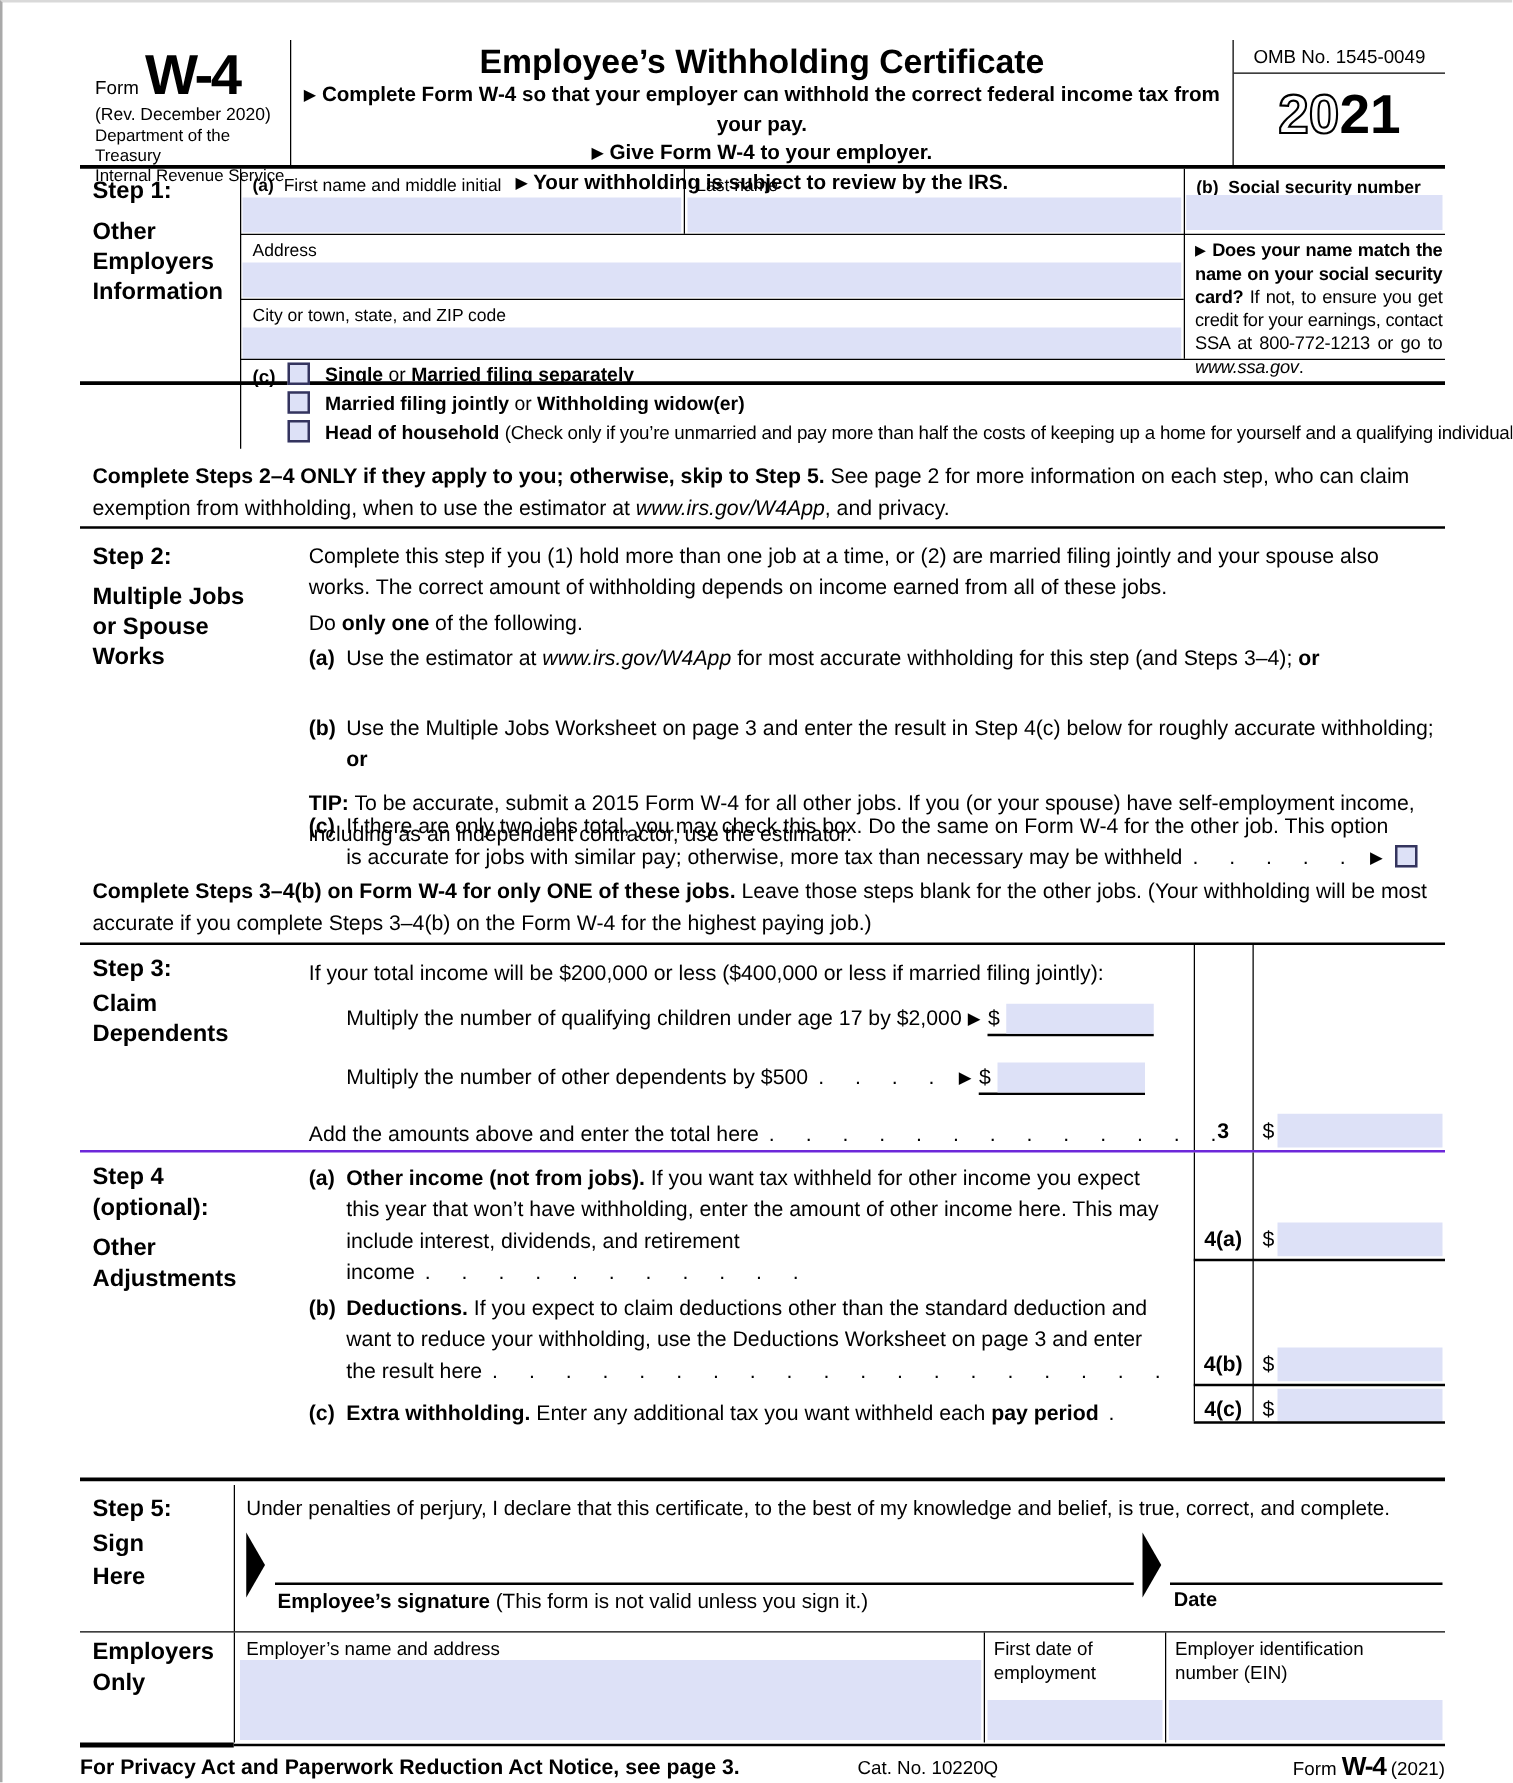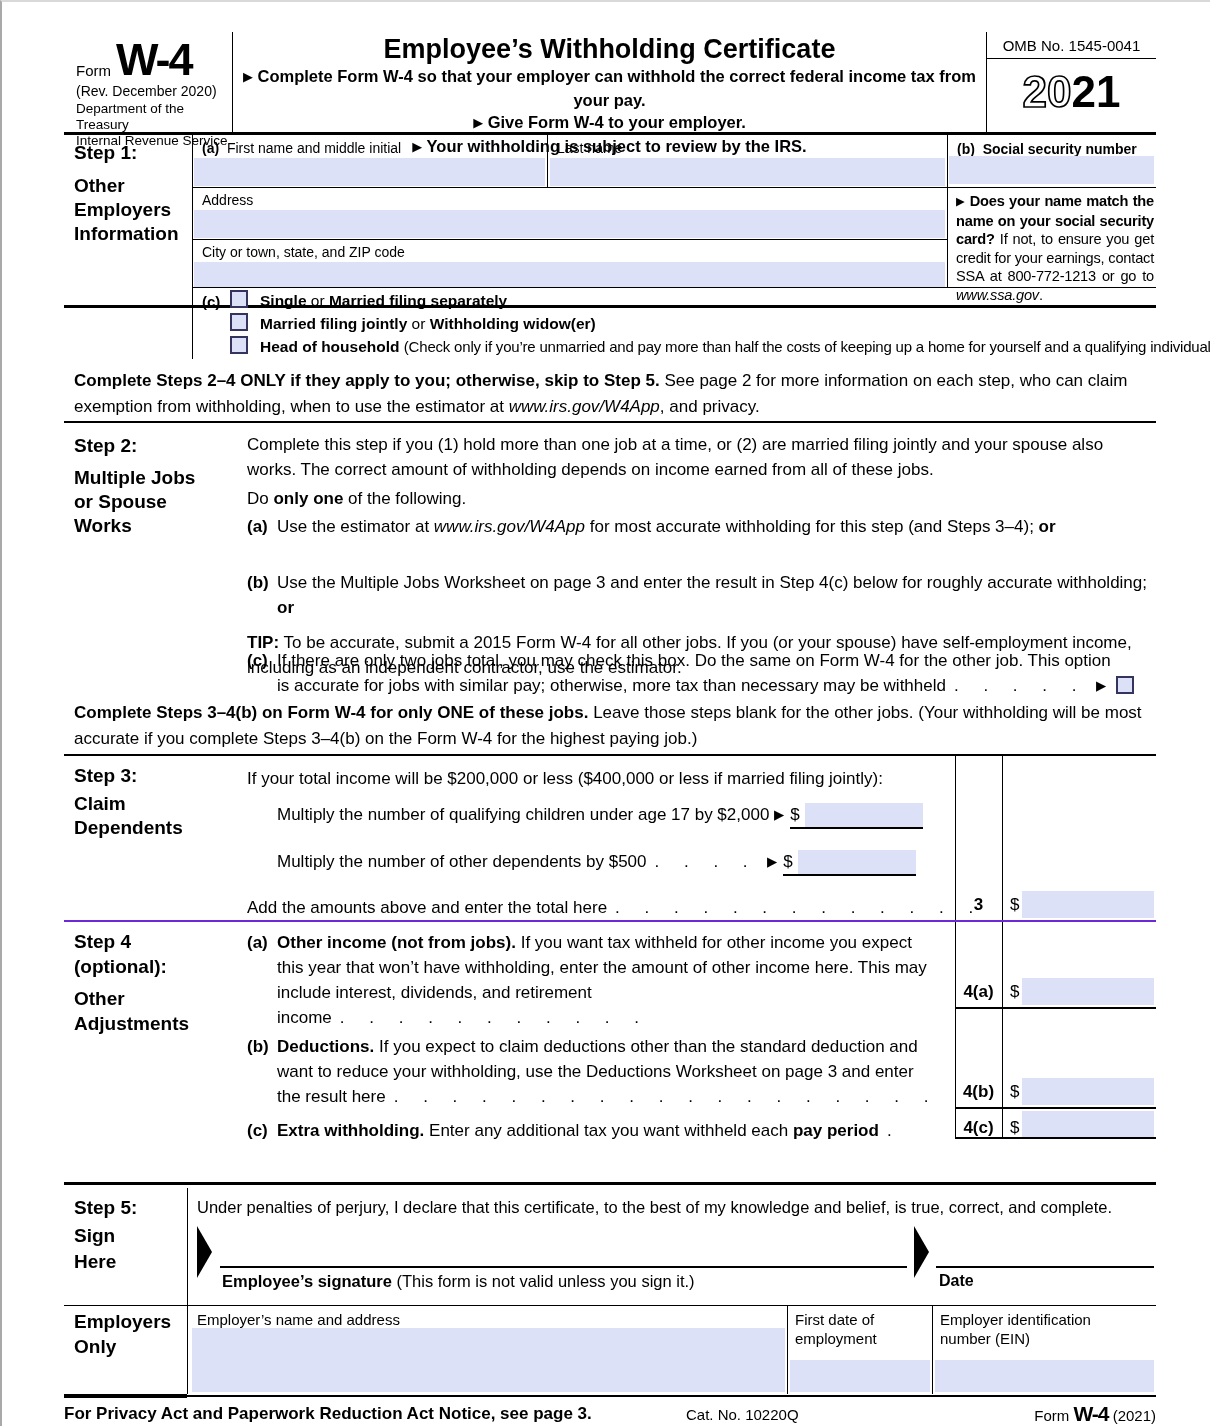--- a/index.html
+++ b/index.html
@@ -88,21 +88,21 @@
         <div>Internal Revenue Service</div>
       </div>
     </div>
     <div class="hdr-center">
       <div class="hdr-title">Employee’s Withholding Certificate</div>
       <div class="hdr-sub"><span class="arr">▶</span> <span>Complete Form W-4 so that your employer can withhold the correct federal income tax from your pay.</span></div>
       <div class="hdr-sub"><span class="arr">▶</span> <span>Give Form W-4 to your employer.</span></div>
       <div class="hdr-sub"><span class="arr">▶</span> <span>Your withholding is subject to review by the IRS.</span></div>
     </div>
     <div class="hdr-right">
-      <div class="omb">OMB No. 1545-0041</div>
+      <div class="omb">OMB No. 1545-0049</div>
       <div class="year"><span class="year-outline">20</span><span>21</span></div>
     </div>
   </div>
 
   <div class="step1">
     <div class="vline" style="left:128px; top:0; height:224px;"></div>
     <div class="abs steplabel" style="left:10px; top:6px;">Step 1:</div>
     <div class="abs steplabel" style="left:10px; top:39px;">Other</div>
     <div class="abs steplabel" style="left:10px; top:63px;">Employers</div>
     <div class="abs steplabel" style="left:10px; top:87px;">Information</div>

